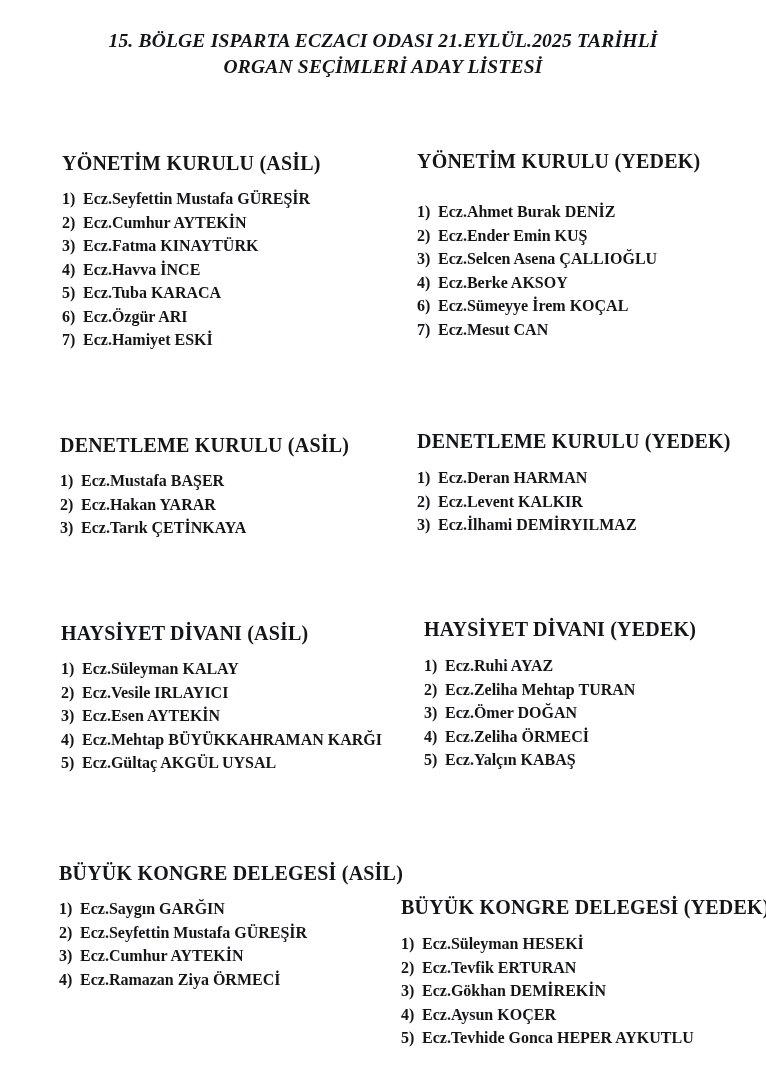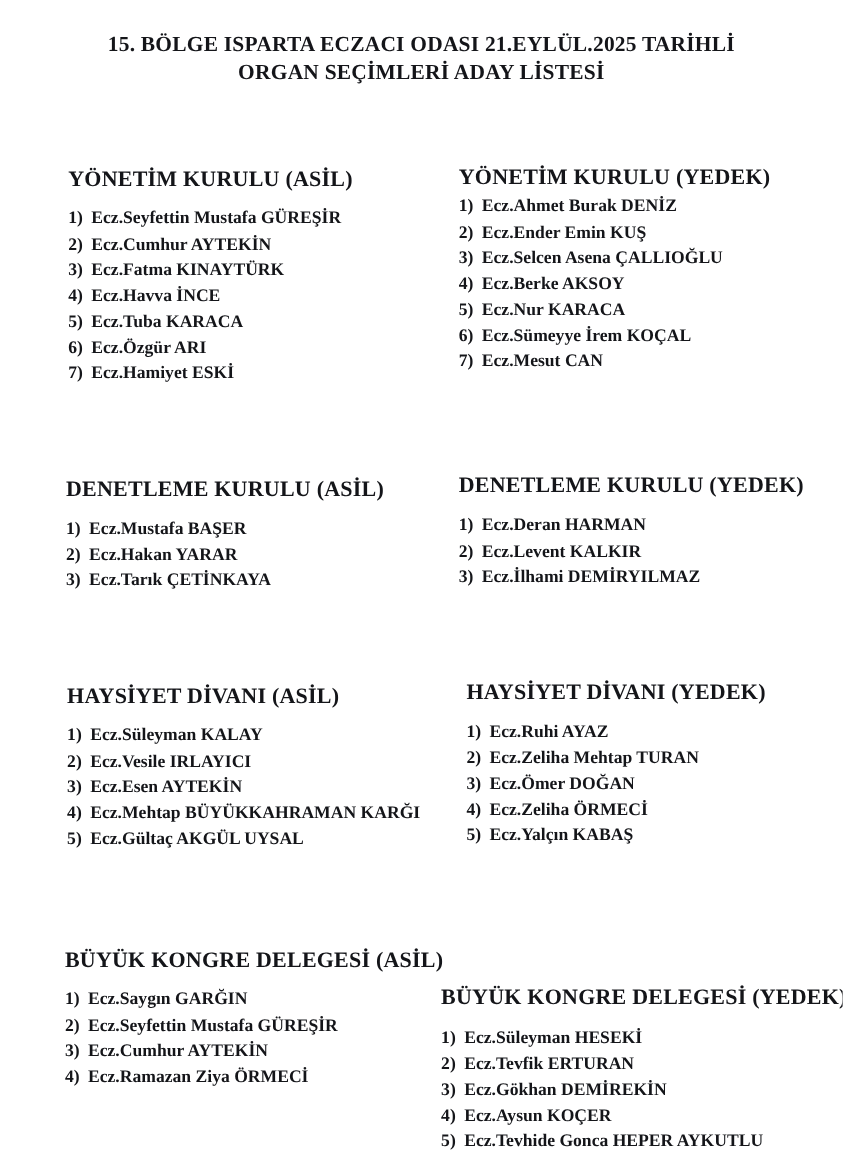--- a/index.html
+++ b/index.html
@@ -28,20 +28,21 @@
     position: absolute;
     top: 28px;
     left: 0;
     width: 766px;
     text-align: center;
     font-weight: bold;
     font-size: 19.5px;
     line-height: 26px;
     letter-spacing: 0.2px;
     color: #141519;
+    font-style: italic;
   }
   .doc-title .line1 { display: block; }
   .doc-title .line2 { display: block; }
 
   
   .section {
     position: absolute;
   }
   .section-heading {
     font-weight: bold;
@@ -76,21 +77,21 @@
   #sec-dk-asil      { top: 434px; left: 60px; }
   #sec-dk-yedek     { top: 430px; left: 417px; }
 
   #sec-hd-asil      { top: 622px; left: 61px; }
   #sec-hd-yedek     { top: 618px; left: 424px; }
 
   #sec-bkd-asil     { top: 862px; left: 59px; }
   #sec-bkd-yedek    { top: 857px; left: 401px; margin-top: 39px; }
 
   
-  #sec-yk-yedek .section-list { margin-top: 4px; }
+  #sec-yk-yedek .section-list { margin-top: 28px; }
   #sec-dk-yedek .section-list { margin-top: 14px; }
   #sec-hd-yedek .section-list { margin-top: 14px; }
   #sec-bkd-yedek .section-list { margin-top: 14px; }
 </style>
 </head>
 <body>
 
 <div class="page">
 
   <div class="doc-title">
@@ -111,21 +112,20 @@
     </ol>
   </div>
 
   <div class="section" id="sec-yk-yedek">
     <div class="section-heading">YÖNETİM KURULU (YEDEK)</div>
     <ol class="section-list">
       <li><span class="idx">1)</span><span>Ecz.Ahmet Burak DENİZ</span></li>
       <li><span class="idx">2)</span><span>Ecz.Ender Emin KUŞ</span></li>
       <li><span class="idx">3)</span><span>Ecz.Selcen Asena ÇALLIOĞLU</span></li>
       <li><span class="idx">4)</span><span>Ecz.Berke AKSOY</span></li>
-      <li><span class="idx">5)</span><span>Ecz.Nur KARACA</span></li>
       <li><span class="idx">6)</span><span>Ecz.Sümeyye İrem KOÇAL</span></li>
       <li><span class="idx">7)</span><span>Ecz.Mesut CAN</span></li>
     </ol>
   </div>
 
   <div class="section" id="sec-dk-asil">
     <div class="section-heading">DENETLEME KURULU (ASİL)</div>
     <ol class="section-list">
       <li><span class="idx">1)</span><span>Ecz.Mustafa BAŞER</span></li>
       <li><span class="idx">2)</span><span>Ecz.Hakan YARAR</span></li>

